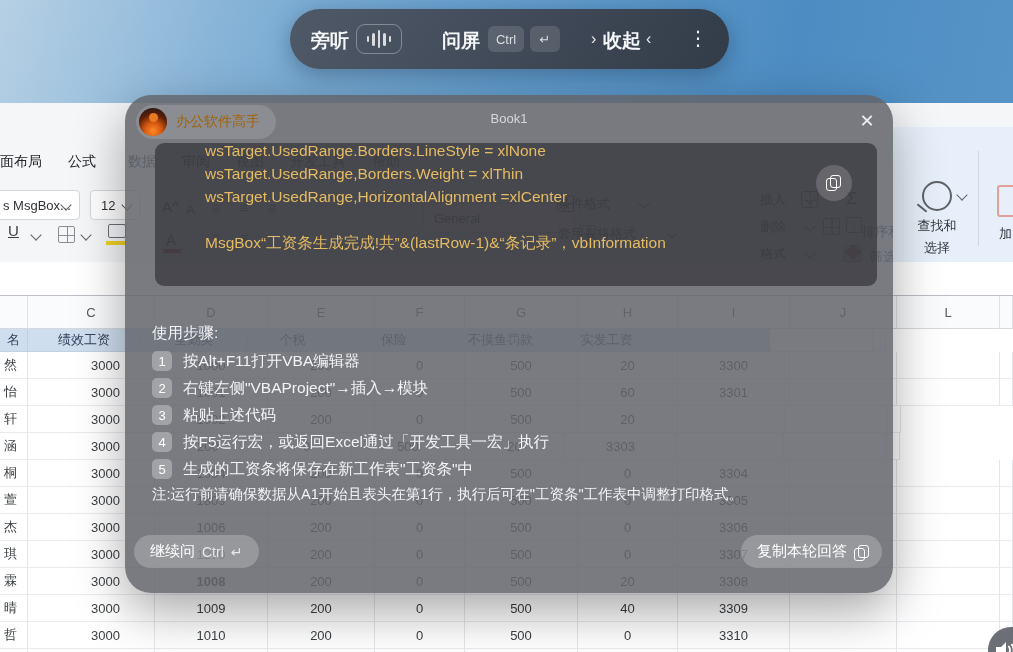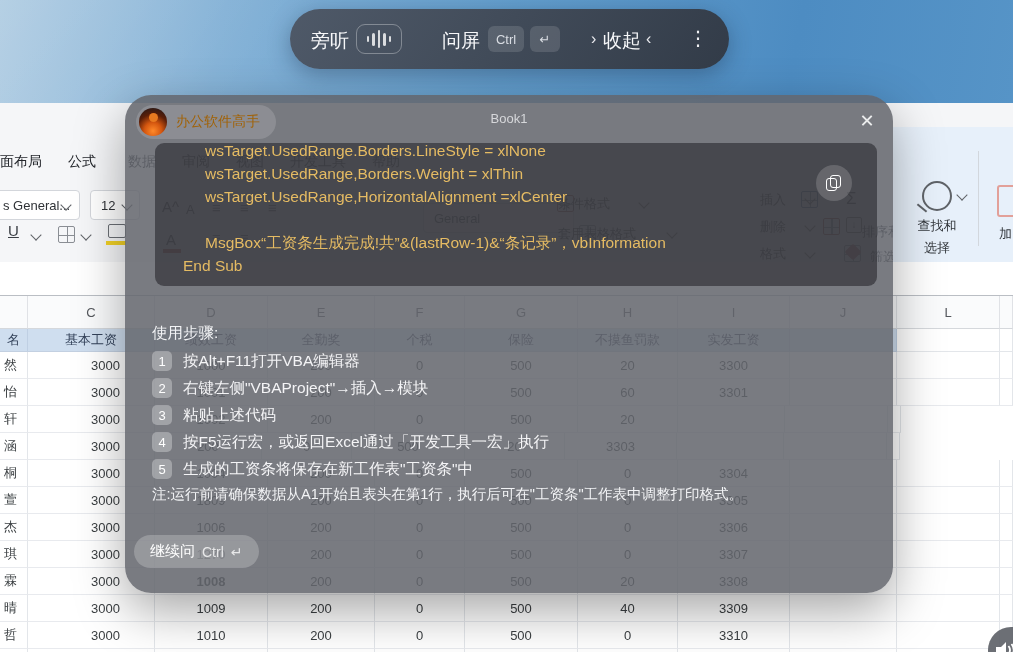--- a/index.html
+++ b/index.html
@@ -27,21 +27,21 @@
   .srow{display:flex;width:1013px;}
   .scell{box-sizing:border-box;border-right:1px solid #e3e6ea;display:flex;align-items:center;justify-content:center;font-size:13px;color:#3c4043;overflow:hidden;white-space:nowrap;}
   .letters .scell{background:#fafbfc;color:#55585d;font-size:13px;border-bottom:1px solid #d5d8dc;border-right:1px solid #e0e2e6;}
   .hrow .scell{background:#cfdeef;color:#33425a;font-size:13px;border-bottom:1px solid #c3d0e1;border-right:1px solid #bfcfe3;}
   .hrow .scell.plain{background:#ffffff;border-right:1px solid #e3e6ea;border-bottom:1px solid #e3e6ea;}
   .drow .scell{border-bottom:1px solid #e8eaee;}
   .cell-left{justify-content:flex-start;padding-left:4px;}
   .cell-right{justify-content:flex-end;padding-right:34px;}
   
   #topbar{left:290px;top:9px;width:439px;height:60px;border-radius:30px;background:linear-gradient(125deg,rgba(77,86,100,0.96),rgba(49,56,67,0.96));box-shadow:0 6px 22px rgba(20,35,60,0.35);color:#fff;}
-  #topbar .lbl{font-size:19px;font-weight:400;color:#f6f7f9;position:absolute;top:19px;}
+  #topbar .lbl{font-size:19px;font-weight:700;color:#f6f7f9;position:absolute;top:19px;}
   .keychip{position:absolute;top:17px;height:26px;border-radius:6px;background:rgba(255,255,255,0.13);color:#d9dde3;font-size:13px;display:flex;align-items:center;justify-content:center;}
   #wave-chip{position:absolute;left:66px;top:15px;width:44px;height:28px;border:1.5px solid rgba(255,255,255,0.32);border-radius:9px;display:flex;align-items:center;justify-content:center;gap:3px;}
   #wave-chip i{display:block;width:2.5px;border-radius:2px;background:rgba(255,255,255,0.8);}
   .angle{color:#e9eaee;font-size:16px;position:absolute;top:21px;}
   #more-dots{position:absolute;left:398px;top:17px;font-size:20px;color:#f0f1f4;letter-spacing:0;}
   
   #panel{left:125px;top:95px;width:768px;height:498px;border-radius:26px;background:rgba(99,101,108,0.86);box-shadow:0 18px 50px rgba(0,0,0,0.35);color:#f4f4f6;}
   #agent-pill{position:absolute;left:11px;top:10px;height:34px;border-radius:17px;background:rgba(255,255,255,0.15);display:flex;align-items:center;padding:0 16px 0 3px;gap:9px;}
   #avatar{width:28px;height:28px;border-radius:50%;background:radial-gradient(circle at 50% 82%,#ff8a2a 0%,#d4560f 32%,#5a1e08 62%,#17171c 100%);position:relative;overflow:hidden;}
   #avatar:after{content:"";position:absolute;left:50%;top:5px;width:9px;height:9px;margin-left:-4.5px;border-radius:50%;background:#e8username;background:#e87a20;}
@@ -84,21 +84,21 @@
   <div id="tabs-dim" class="abs">
       <div class="tab">数据</div>
       <div class="tab">审阅</div>
       <div class="tab">视图</div>
       <div class="tab">开发工具</div>
       <div class="tab">帮助</div>
     </div>
 
   
   <div class="abs ctrlbox" style="left:-28px;top:87px;width:106px;">
-    <span style="position:absolute;left:30px;">s General...</span>
+    <span style="position:absolute;left:30px;">s MsgBox...</span>
     <span class="chev" style="position:absolute;right:9px;top:10px;"></span>
   </div>
   <div class="abs ctrlbox" style="left:90px;top:87px;width:48px;">
     <span style="position:absolute;left:10px;">12</span>
     <span class="chev" style="position:absolute;right:8px;top:10px;"></span>
   </div>
 
   
   <div class="abs" style="left:8px;top:119px;font-size:15px;color:#3a3e44;text-decoration:underline;">U</div>
   <span class="chev abs" style="left:32px;top:128px;"></span>
@@ -166,21 +166,20 @@
         <div class="scell" style="width: 90px; flex: 0 0 90px;">F</div>
         <div class="scell" style="width: 113px; flex: 0 0 113px;">G</div>
         <div class="scell" style="width: 100px; flex: 0 0 100px;">H</div>
         <div class="scell" style="width: 112px; flex: 0 0 112px;">I</div>
         <div class="scell" style="width: 107px; flex: 0 0 107px;">J</div>
         <div class="scell" style="width: 103px; flex: 0 0 103px;">L</div>
         <div class="scell" style="width: 13px; flex: 0 0 13px;"></div>
       </div>
       <div class="srow hrow" style="height: 23px;">
         <div class="scell" style="width: 28px; flex: 0 0 28px;">名</div>
-        <div class="scell" style="width: 127px; flex: 0 0 127px;">基本工资</div>
         <div class="scell" style="width: 113px; flex: 0 0 113px;">绩效工资</div>
         <div class="scell" style="width: 107px; flex: 0 0 107px;">全勤奖</div>
         <div class="scell" style="width: 90px; flex: 0 0 90px;">个税</div>
         <div class="scell" style="width: 113px; flex: 0 0 113px;">保险</div>
         <div class="scell" style="width: 100px; flex: 0 0 100px;">不摸鱼罚款</div>
         <div class="scell" style="width: 112px; flex: 0 0 112px;">实发工资</div>
         <div class="scell" style="width: 107px; flex: 0 0 107px;"></div>
         <div class="scell plain" style="width: 103px; flex: 0 0 103px;"></div>
         <div class="scell plain" style="width: 13px; flex: 0 0 13px;"></div>
       </div>
@@ -348,21 +347,20 @@
   </div>
   <div id="doc-title">Book1</div>
   <div id="close-x">✕</div>
 
   <div id="codebox">
       <div class="code-line clip">wsTarget.UsedRange.Borders.LineStyle = xlNone</div>
       <div class="code-line">wsTarget.UsedRange,Borders.Weight = xlThin</div>
       <div class="code-line">wsTarget.UsedRange,HorizontalAlignment =xlCenter</div>
       <div class="code-line"> </div>
       <div class="code-line">MsgBox“工资条生成完成!共”&amp;(lastRow-1)&amp;“条记录”，vbInformation</div>
-      <div class="code-line noind">End Sub</div>
     </div>
   <div id="copy-circle">
       <span class="copy-glyph">
         <i class="b"></i>
         <i class="f"></i>
       </span>
     </div>
 
   <div id="steps-title">使用步骤:</div>
   <div id="steps">
@@ -386,20 +384,27 @@
         <div class="step-num">5</div>
         <div class="step-text">生成的工资条将保存在新工作表"工资条"中</div>
       </div>
     </div>
   <div id="note">注:运行前请确保数据从A1开始且表头在第1行，执行后可在"工资条"工作表中调整打印格式。</div>
 
   <div id="continue-btn" class="pill-btn">
     <span>继续问</span>
     <span class="k">Ctrl</span>
     <span class="k">↵</span>
+  </div>
+  <div id="copy-answer-btn" class="pill-btn">
+    <span>复制本轮回答</span>
+    <span class="copy-glyph">
+        <i class="b"></i>
+        <i class="f"></i>
+      </span>
   </div>
 </div>
 
 <div id="topbar" class="abs">
   <span class="lbl" style="left:21px;">旁听</span>
   <span id="wave-chip">
     <i style="height:6px"></i>
       <i style="height:13px"></i>
       <i style="height:18px"></i>
       <i style="height:13px"></i>

